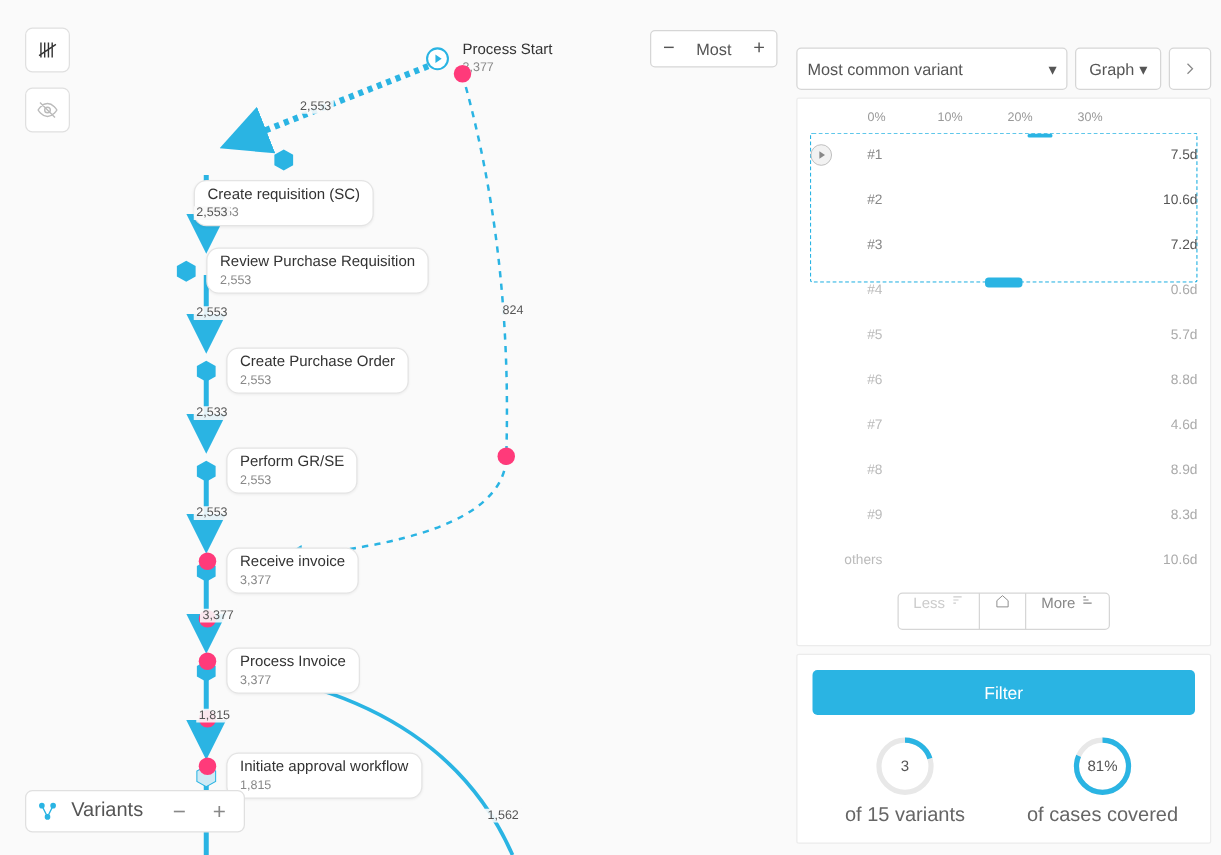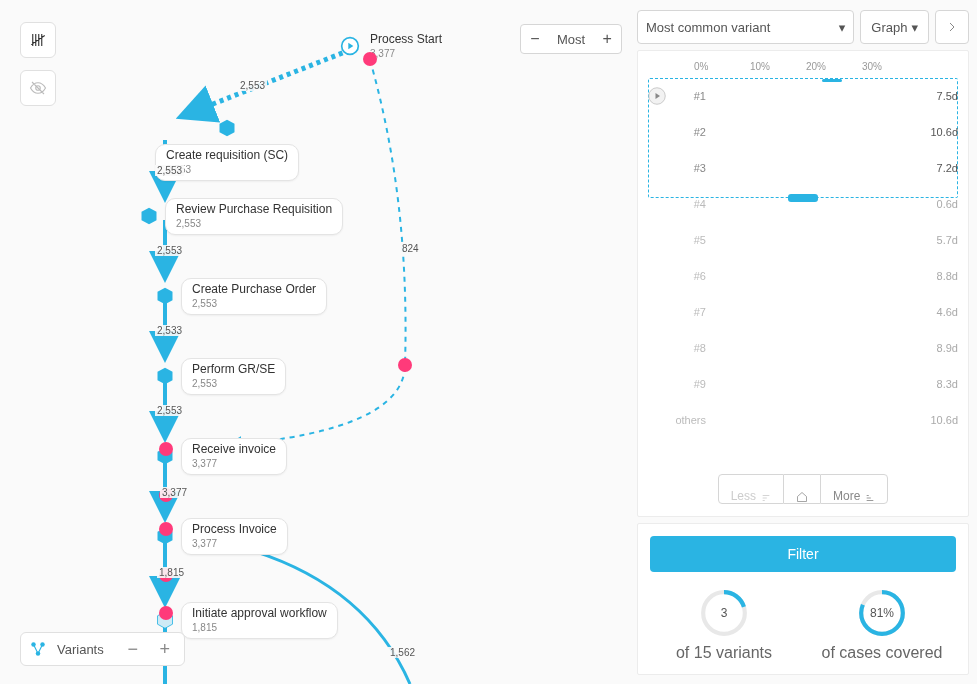--- a/index.html
+++ b/index.html
@@ -26,26 +26,26 @@
   .node .lbl .count { color:#888; font-size:10px; }
   .start-node .lbl { border:none; background:transparent; padding:2px 4px; box-shadow:none;}
   .start-play { width:20px; height:20px; }
   .pink-dot { width:14px; height:14px; border-radius:50%; background:#ff3a7a; position:absolute; }
 
   .edge-label { position:absolute; font-size:10px; color:#555; background:rgba(250,250,250,.9); padding:0 2px; }
 
   
   .variants-control { position:absolute; left:20px; bottom:18px; display:flex; align-items:center; gap:10px; background:#fff; border:1px solid #e0e0e0; border-radius:6px; padding:4px 8px; height:34px; z-index:30;}
   .variants-control .vicn { width:18px; height:18px; }
-  .variants-control .vlbl { font-size:13px; color:#555; padding-right:8px; }
+  .variants-control .vlbl { font-size:16px; color:#555; padding-right:8px; }
   .variants-control button { width:22px; height:22px; border:none; background:transparent; color:#888; font-size:18px; cursor:pointer; }
 
   
   .right-panel { position:absolute; right:8px; top:10px; width:332px; height:665px; display:flex; flex-direction:column; gap:6px; }
-  .rp-head { display:flex; gap:6px; align-items:center; }
+  .rp-head { display:flex; gap:6px; align-items:center;margin-top:28px; }
   .rp-select { flex:1; height:34px; border:1px solid #d6d6d6; border-radius:4px; background:#fff; padding:0 8px; font-size:13px; color:#555; display:flex; align-items:center; justify-content:space-between; cursor:pointer;}
   .rp-graph-btn { height:34px; border:1px solid #d6d6d6; border-radius:4px; background:#fff; padding:0 10px; font-size:13px; color:#555; display:flex; align-items:center; gap:4px; cursor:pointer;}
   .rp-expand { width:34px; height:34px; border:1px solid #d6d6d6; border-radius:4px; background:#fff; display:flex; align-items:center; justify-content:center; color:#888; cursor:pointer;}
 
   .chart-card { flex:1; background:#fff; border:1px solid #ececec; border-radius:2px; padding:10px 10px 12px 10px; display:flex; flex-direction:column; position:relative;}
   .axis { display:flex; font-size:10px; color:#999; padding-left:46px; padding-right:40px; gap:0; margin-bottom:6px;}
   .axis span { flex:1; text-align:left; }
   .axis-ind { position:absolute; top:28px; height:3px; background:#2ab4e3; border-radius:2px;}
 
   .rows { flex:1; position:relative;}
@@ -56,21 +56,21 @@
   .row.active .play { visibility:visible; }
   .row .rl { width:34px; text-align:right; font-size:11px; color:#888; }
   .row.dim .rl { color:#bbb; }
   .row .barwrap { flex:1; height:18px; position:relative; }
   .row .bar { height:100%; background:#2ab4e3; }
   .row.dim .bar { background:#a9def1; }
   .row .val { width:36px; text-align:right; font-size:11px; color:#555; }
   .row.dim .val { color:#aaa; }
 
   .lm-controls { display:flex; justify-content:center; gap:0; margin-top:8px;}
-  .lm-controls button { height:30px; border:1px solid #d6d6d6; background:#fff; color:#888; font-size:12px; padding:0 12px; display:flex; align-items:flex-end; gap:5px; cursor:pointer;}
+  .lm-controls button { height:30px; border:1px solid #d6d6d6; background:#fff; color:#888; font-size:12px; padding:0 12px; display:flex; align-items:flex-start; gap:5px; cursor:pointer;}
   .lm-controls button:disabled { color:#ccc; }
   .lm-controls button:first-child { border-radius:4px 0 0 4px;}
   .lm-controls button:last-child { border-radius:0 4px 4px 0;}
   .lm-controls button.mid { border-left:none; border-right:none;}
 
   .filter-card { background:#fff; border:1px solid #ececec; border-radius:2px; padding:12px; display:flex; flex-direction:column; gap:16px;}
   .filter-btn { background:#2ab4e3; color:#fff; border:none; border-radius:4px; height:36px; font-size:14px; cursor:pointer;}
   .stats { display:flex; gap:10px; justify-content:space-around;}
   .stat { flex:1; display:flex; flex-direction:column; align-items:center; gap:6px;}
   .donut { width:50px; height:50px; position:relative; }

